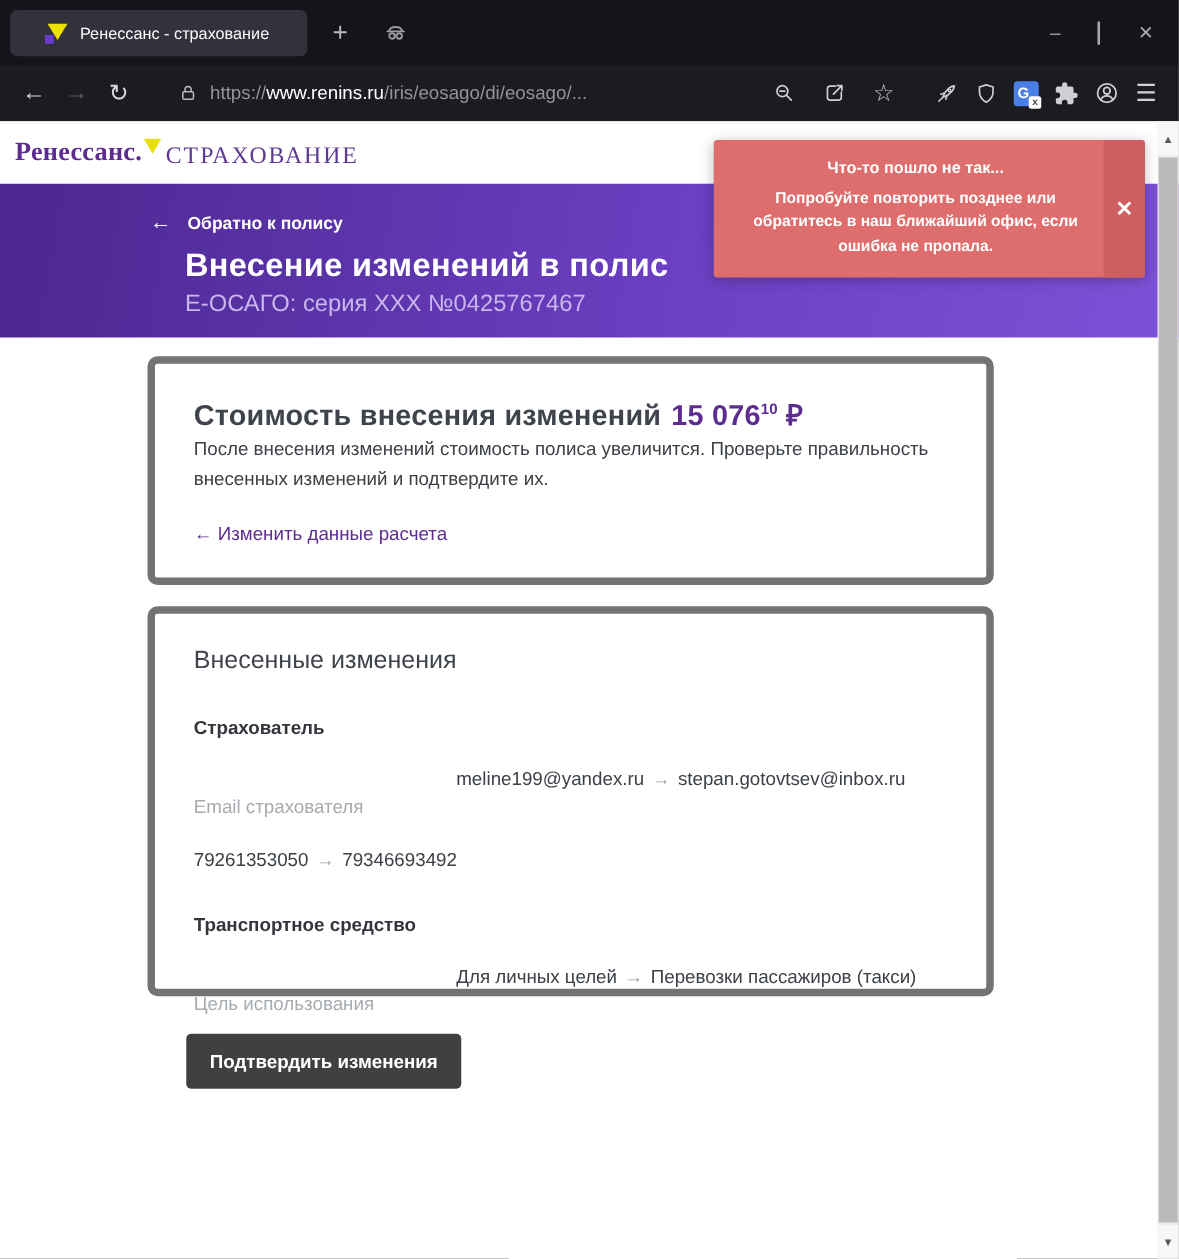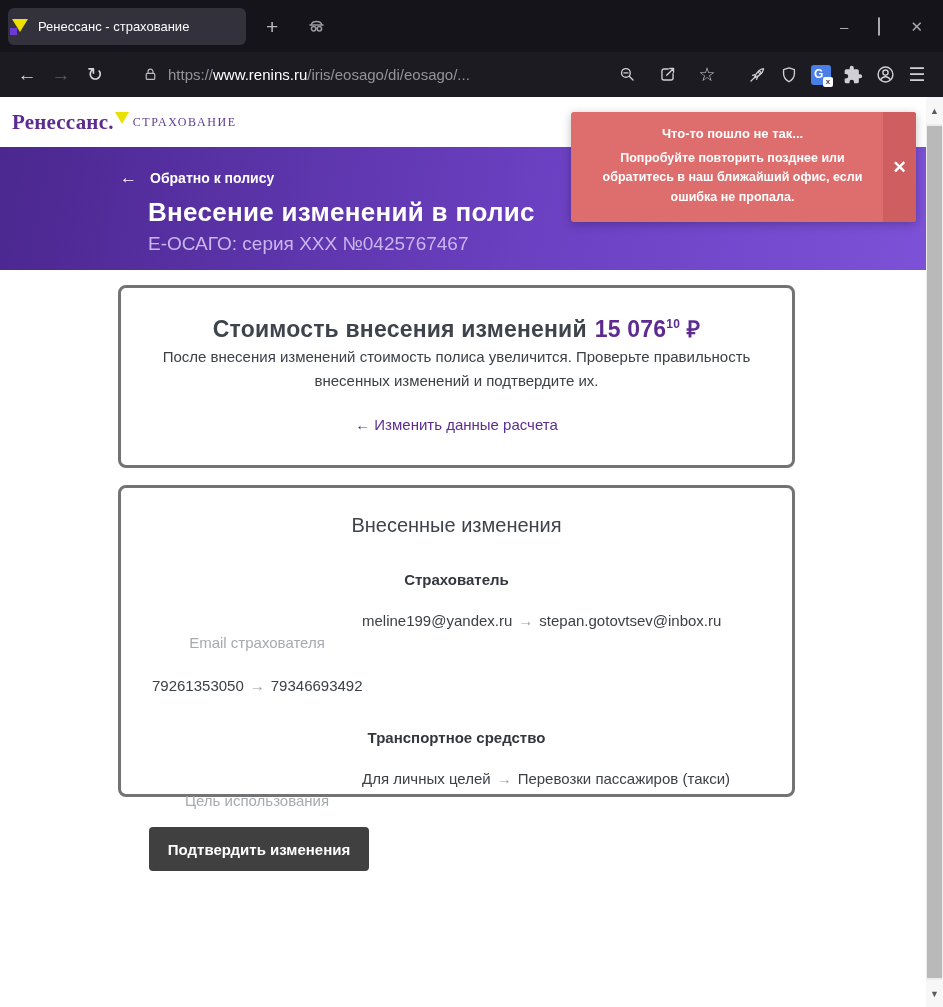--- a/index.html
+++ b/index.html
@@ -2,21 +2,21 @@
 <html><head>
 <meta charset="utf-8">
 <style>
   * { box-sizing: border-box; margin: 0; padding: 0; }
   html, body { width: 943px; height: 1007px; overflow: hidden; }
   body { font-family: "Liberation Sans", sans-serif; background: #fff; }
   .window { position: relative; width: 943px; height: 1007px; background: #15141a; }
 
   
   .tabbar { height: 52px; display: flex; align-items: center; padding-left: 8px; background: #15141a; }
-  .tab { display: flex; align-items: center; gap: 10px; height: 37px; padding: 0 2px; min-width: 238px;
+  .tab { display: flex; align-items: center; gap: 10px; height: 37px; padding: 0 28px; min-width: 238px;
          background: #33323c; border-radius: 6px; cursor: default; }
   .favicon { position: relative; width: 18px; height: 17px; flex-shrink: 0; }
   .favicon .tri { position: absolute; left: 2px; top: 1px; width: 0; height: 0;
                   border-left: 8px solid transparent; border-right: 8px solid transparent; border-top: 13px solid #eee100; }
   .favicon .sq { position: absolute; left: 0; bottom: 0; width: 7px; height: 7px; background: #6a3bd0; }
   .tab-title { color: #fbfbfe; font-size: 13px; white-space: nowrap; }
   .tb-icon-btn { margin-left: 20px; color: #b9b9c1; font-size: 21px; line-height: 1; cursor: pointer; }
   .tab-overview { margin-left: 22px; cursor: pointer; display: flex; }
   .win-controls { margin-left: auto; display: flex; align-items: center; gap: 30px; padding-right: 20px; }
   .win-btn { color: #a9a9af; font-size: 15px; line-height: 1; cursor: pointer; }
@@ -41,21 +41,21 @@
                         border-radius: 2px; color: #444; font-size: 8px; line-height: 10px; text-align: center; font-weight: bold; }
 
   
   .page { position: relative; height: 910px; background: #fff; overflow: hidden; }
 
   .logo-strip { height: 50px; display: flex; align-items: center; padding-left: 12px; background: #fff; font-family: Liberation Serif, serif; }
   .logo { display: flex; align-items: flex-start; cursor: pointer; }
   .logo-name { color: #5e2c90; font-weight: bold; font-size: 21px; letter-spacing: .2px; }
   .logo-tri { width: 0; height: 0; border-left: 7px solid transparent; border-right: 7px solid transparent;
               border-top: 12px solid #e8e100; margin: 2px 4px 0 1px; }
-  .logo-caption { color: #5e3a96; font-size: 12px; letter-spacing: 1.6px; margin-top: 5px; }
+  .logo-caption { color: #5e3a96; font-size: 19px; letter-spacing: 1.6px; margin-top: 5px; }
 
   .banner { height: 123px; background: linear-gradient(100deg, #4b278f 0%, #6a3fc0 55%, #7d52d8 100%);
             color: #fff; padding: 21px 0 0 120px; }
   .back-row { display: flex; align-items: center; gap: 13px; cursor: pointer; width: max-content; }
   .back-arrow { font-size: 17px; font-weight: bold; }
   .back-label { font-size: 14px; font-weight: bold; }
   .banner-title { margin: 9px 0 0 28px; font-size: 26px; font-weight: bold; letter-spacing: .3px; }
   .banner-subtitle { margin: 5px 0 0 28px; font-size: 19px; color: #c9b6ef; }
 
   
@@ -63,21 +63,21 @@
            background: #dd6e6d; border-radius: 3px; box-shadow: 0 2px 10px rgba(0,0,0,.25); z-index: 20; color: #fff; text-align: center; }
   .toast-body { flex: 1; padding: 14px 6px 12px 17px; }
   .toast-title { font-size: 13px; font-weight: bold; margin-bottom: 8px; }
   .toast-msg { font-size: 12.5px; font-weight: bold; line-height: 1.55; }
   .toast-strip { width: 33px; background: #ce5e5f; border-radius: 0 3px 3px 0;
                  display: flex; align-items: center; justify-content: center; cursor: pointer; }
   .toast-close { font-size: 17px; font-weight: bold; }
 
   
   .content { padding: 15px 0 0 118px; }
-  .card { width: 677px; background: #fff; border: 3px solid #737373; border-radius: 8px; text-align: center; }
+  .card { width: 677px; background: #fff; border: 6px solid #737373; border-radius: 8px; }
   .card1 { height: 183px; padding: 24px 31px; }
   .cost-title-row { font-size: 23px; color: #3f444c; font-weight: 600; letter-spacing: .2px; }
   .price { color: #5e2c90; font-weight: bold; margin-left: 8px; }
   .price sup { font-size: 12px; }
   .currency { color: #5e2c90; font-weight: bold; }
   .cost-desc { margin-top: 1px; font-size: 15px; color: #3c4147; line-height: 1.6; max-width: 625px; }
   .edit-link { display: inline-block; margin-top: 23px; color: #5e2c90; font-size: 15px; font-weight: 500;
                cursor: pointer; text-decoration: none; }
 
   .card2 { margin-top: 17px; height: 312px; padding: 26px 31px; }

